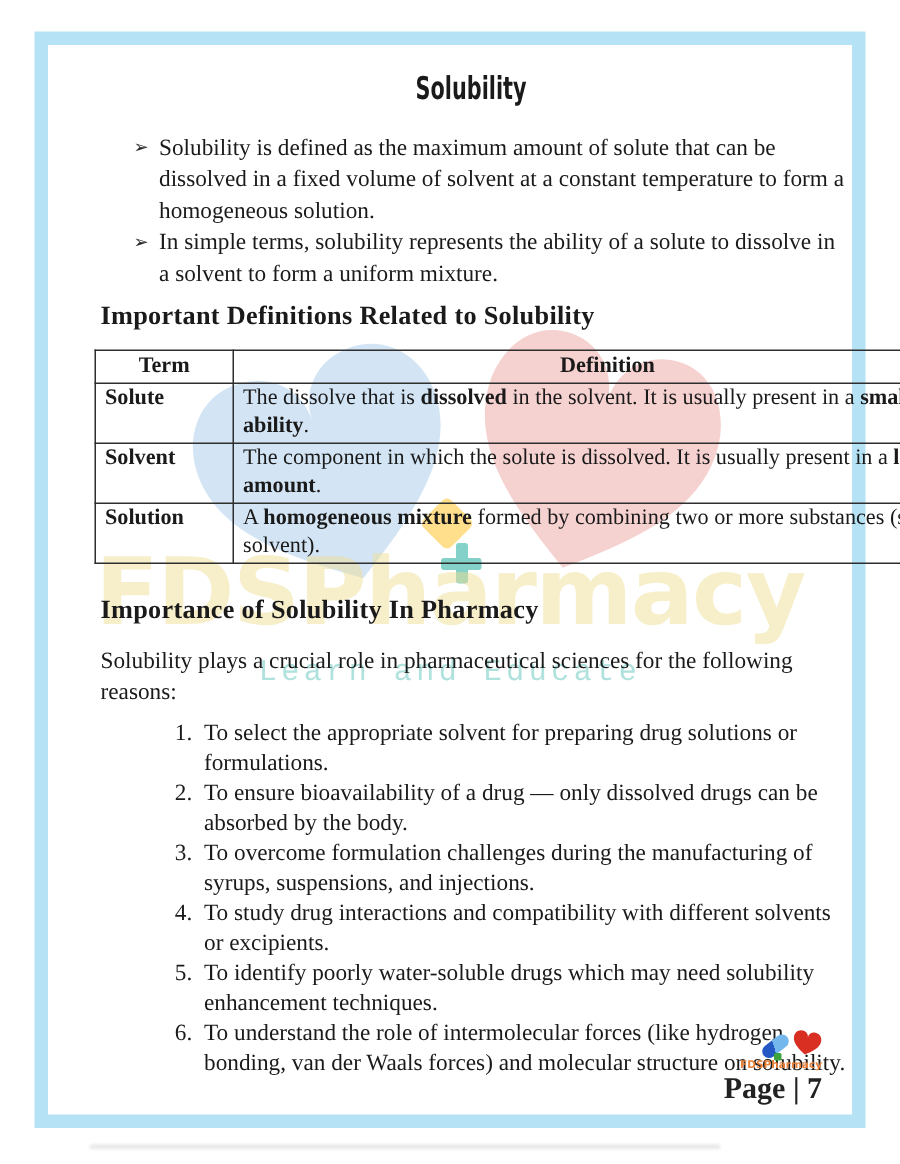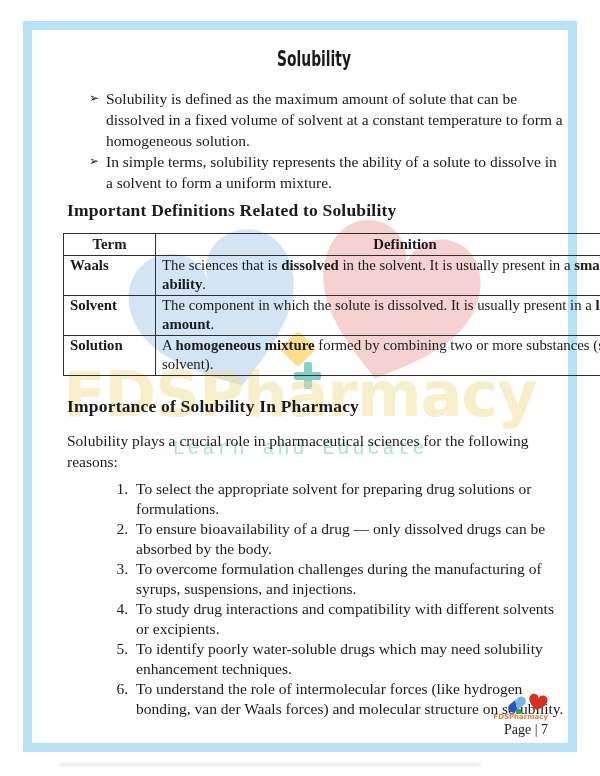--- a/index.html
+++ b/index.html
@@ -82,21 +82,21 @@
     position:absolute; left:1px; top:7px; width:20px; height:9px; border-radius:5px;
     background:linear-gradient(110deg,#2458c5 45%,#74b7ec 45%); transform:rotate(-38deg);
   }
   .logo-heart { position:absolute; right:0; top:0; width:20px; height:18px; transform:rotate(10deg); }
   .logo-heart svg { width:100%; height:100%; display:block; }
   .logo-dot { position:absolute; left:10px; top:16px; width:5px; height:5px; background:#3da43d; border-radius:1px; }
   .footer-brand {
     font-family:"DejaVu Sans", sans-serif; font-weight:bold; font-size:7px;
     color:#e8813a; margin-top:-2px; letter-spacing:0;
   }
-  .footer-page { font-size:14px; margin-top:1px; color:#222; }
+  .footer-page { font-size:20px; margin-top:1px; color:#222;font-weight:bold; }
 
   .smudge {
     position:absolute; left:60px; right:120px; top:763px; height:3px;
     background:rgba(150,150,150,.22); filter:blur(1px); z-index:0;
   }
 </style>
 </head>
 <body>
 
 <div class="sheet">
@@ -139,22 +139,22 @@
 
     <div class="sec-heading">Important Definitions Related to Solubility</div>
 
     <table class="defs">
       <tbody>
           <tr>
         <th class="term-h">Term</th>
         <th>Definition</th>
       </tr>
       <tr>
-        <td class="term">Waals</td>
-        <td><span>The sciences that is </span><b>dissolved</b><span> in the solvent. It is usually present in a </span><b>smaller ability</b><span>.</span></td>
+        <td class="term">Solute</td>
+        <td><span>The dissolve that is </span><b>dissolved</b><span> in the solvent. It is usually present in a </span><b>smaller ability</b><span>.</span></td>
       </tr>
       <tr>
         <td class="term">Solvent</td>
         <td><span>The component in which the solute is dissolved. It is usually present in a </span><b>larger amount</b><span>.</span></td>
       </tr>
       <tr>
         <td class="term">Solution</td>
         <td><span>A </span><b>homogeneous mixture</b><span> formed by combining two or more substances (solute + solvent).</span></td>
       </tr>
     </tbody>

